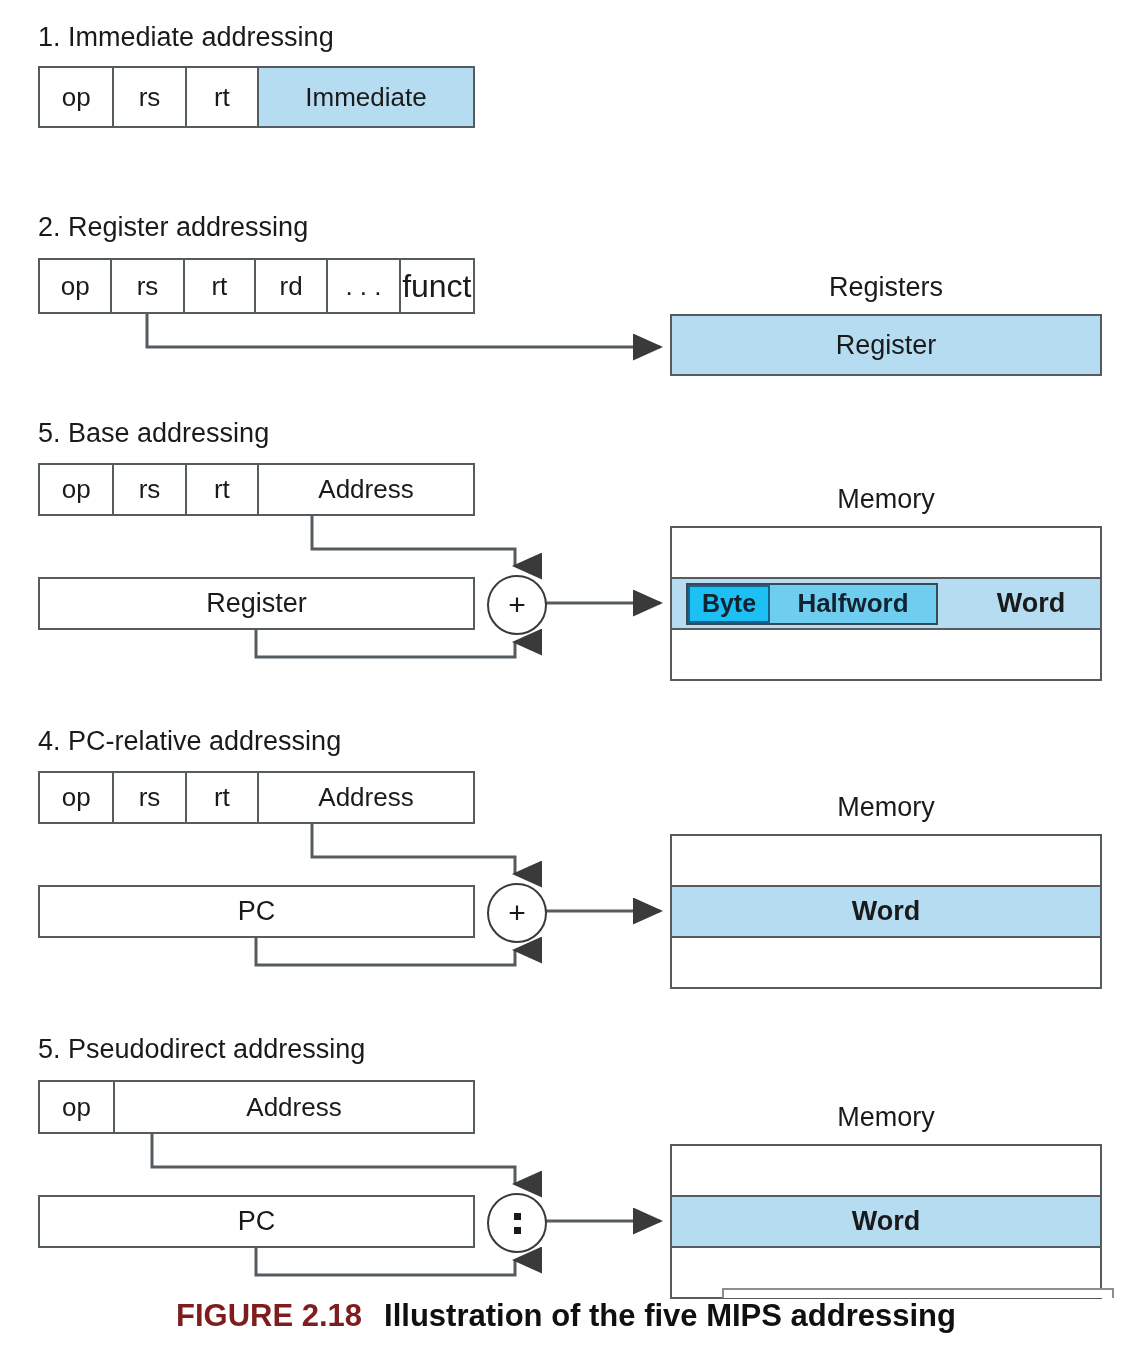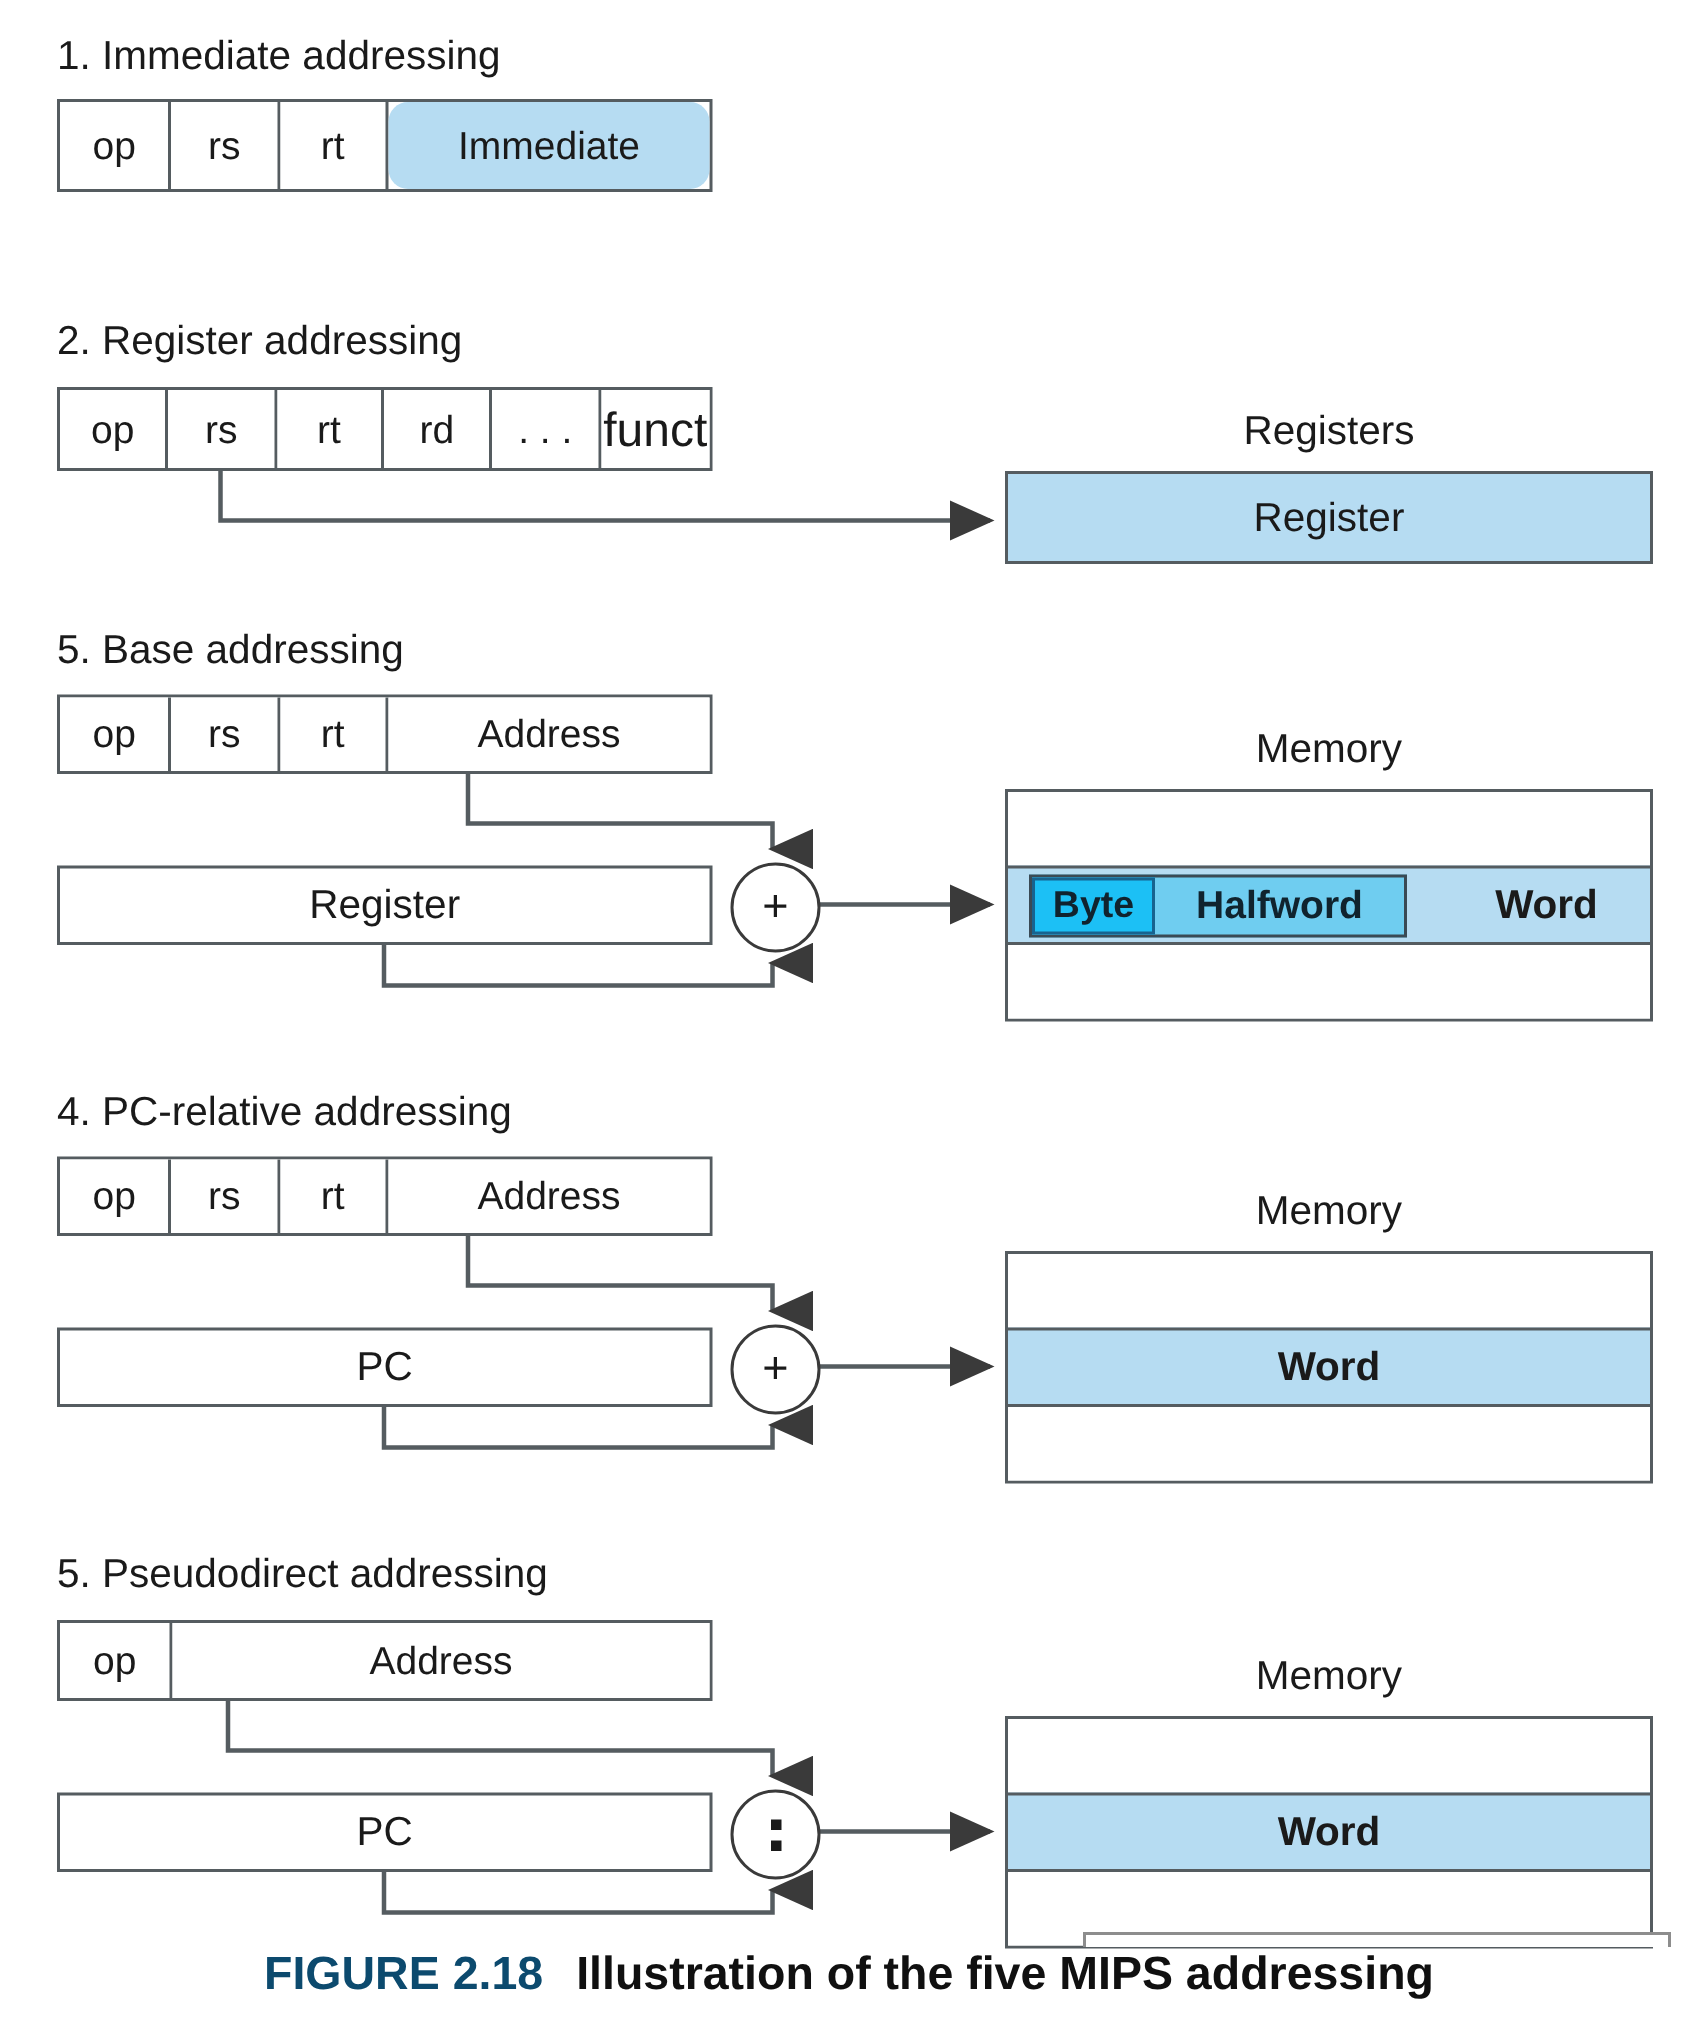--- a/index.html
+++ b/index.html
@@ -177,21 +177,21 @@
     position: absolute;
     left: 0;
     top: 1298px;
     width: 1132px;
     text-align: center;
     font-size: 31px;
     font-weight: bold;
     white-space: nowrap;
     font-family: "Liberation Sans", sans-serif;
   }
-  .caption .figlabel { color: #0c4a6e; }
+  .caption .figlabel { color: #7f1d1d; }
   .caption .figtext  { color: #101010; }
   .cut-line {
     position: absolute;
     left: 0;
     top: 1346px;
     width: 1132px;
     text-align: center;
     font-size: 31px;
     font-weight: bold;
     color: #101010;
@@ -251,21 +251,21 @@
       <path d="M545,1221 L660,1221" marker-end="url(#arrR)"></path>
     </g>
   </svg>
 
   <div class="sec-title" style="left:38px; top:22px;">1. Immediate addressing</div>
 
   <div class="instr-row" style="left:38px; top:66px; width:437px; height:62px;">
     <div class="field" style="width:75px;">op</div>
     <div class="field" style="width:73px;">rs</div>
     <div class="field" style="width:73px;">rt</div>
-    <div class="field hl" style="width:216px;border-radius:13px;">Immediate</div>
+    <div class="field hl" style="width:216px;">Immediate</div>
   </div>
 
   <div class="sec-title" style="left:38px; top:212px;">2. Register addressing</div>
 
   <div class="instr-row" style="left:38px; top:258px; width:437px; height:56px;">
     <div class="field" style="width:73px;">op</div>
     <div class="field" style="width:73px;">rs</div>
     <div class="field" style="width:72px;">rt</div>
     <div class="field" style="width:73px;">rd</div>
     <div class="field" style="width:73px;">. . .</div>

